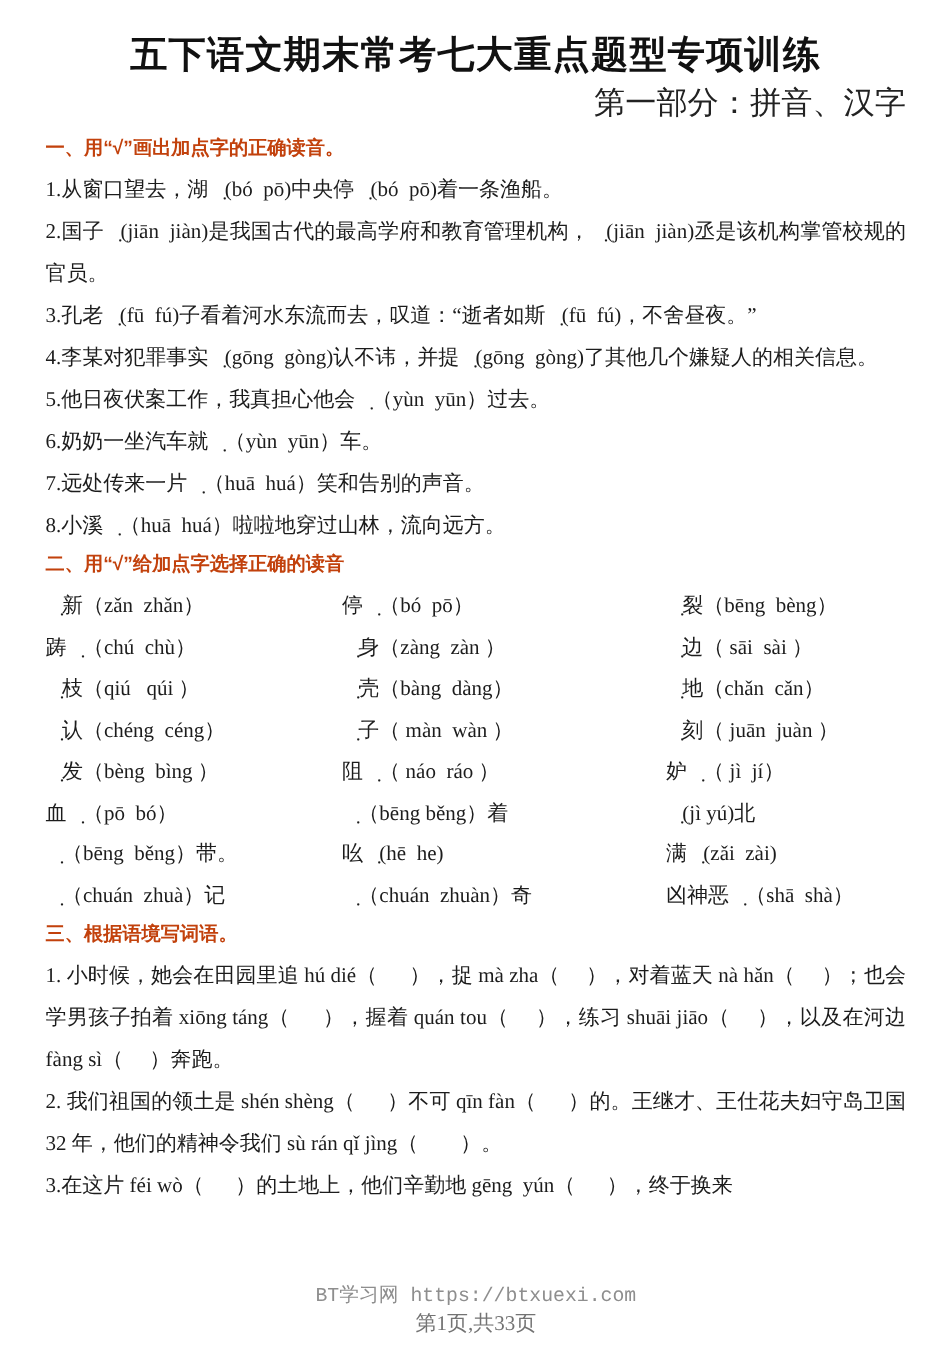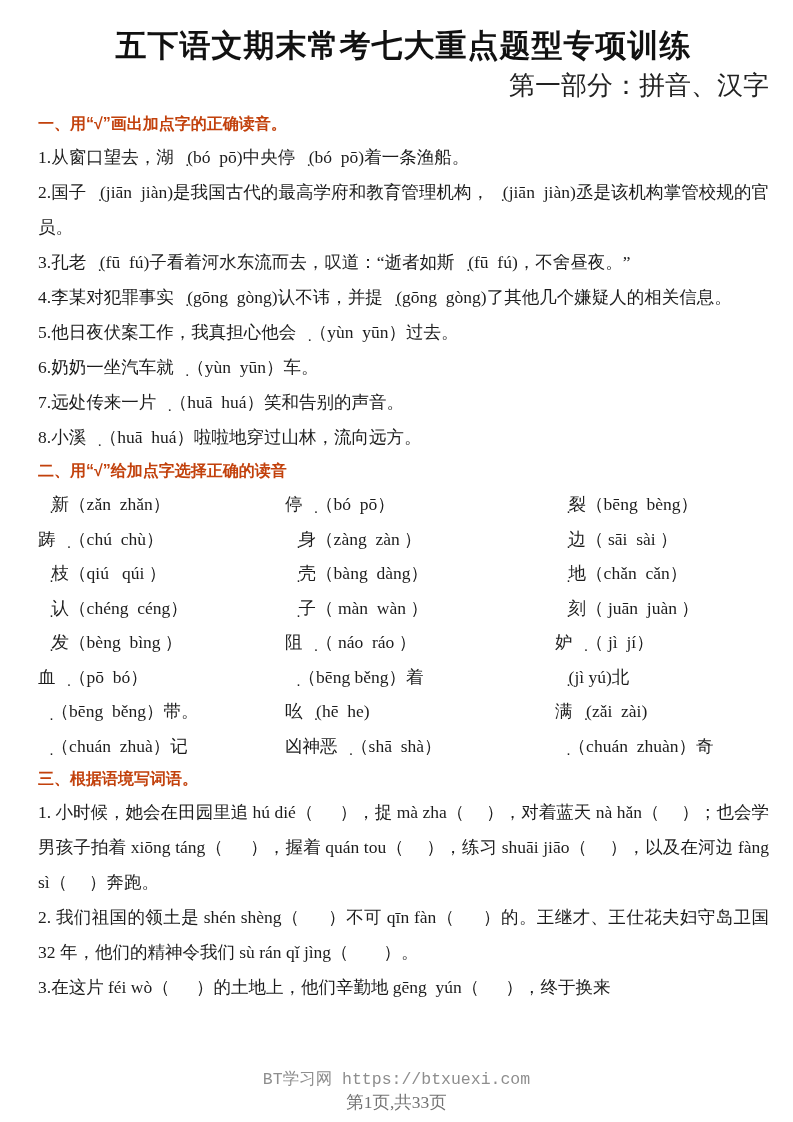--- a/index.html
+++ b/index.html
@@ -1,18 +1,18 @@
 <!DOCTYPE html>
 <html><head>
 <meta charset="utf-8">
 <style>
   html,body { margin:0; padding:0; background:#ffffff; }
   .page {
     width:793px; height:1122px; box-sizing:border-box;
-    padding:26px 24px 0 38px; position:relative;
+    padding:26px 38px 0 38px; position:relative;
     font-family:"Liberation Serif", serif; color:#1c1c1c;
     overflow:hidden; background:#ffffff;
   }
   [data-bind] { white-space:pre-wrap; }
   .doc-title {
     font-family:"Liberation Sans", sans-serif;
     font-weight:900; font-size:31px; line-height:40px;
     text-align:center; margin:0 0 2px 0; letter-spacing:1px; color:#111;
   }
   .doc-subtitle {
@@ -83,22 +83,22 @@
       <span class="word-cell" data-bind="section2.rows.4.2">迸̣发（bèng  bìng ）</span>
       <span class="word-cell" data-bind="section2.rows.5.0">阻挠̣（ náo  ráo ）</span>
       <span class="word-cell" data-bind="section2.rows.5.1">妒忌̣（ jì  jí）</span>
       <span class="word-cell" data-bind="section2.rows.5.2">血泊̣（pō  bó）</span>
       <span class="word-cell" data-bind="section2.rows.6.0">绷̣（bēng běng）着</span>
       <span class="word-cell" data-bind="section2.rows.6.1">蓟̣(jì yú)北</span>
       <span class="word-cell" data-bind="section2.rows.6.2">绷̣（bēng  běng）带。</span>
       <span class="word-cell" data-bind="section2.rows.7.0">吆喝̣(hē  he)</span>
       <span class="word-cell" data-bind="section2.rows.7.2">满载̣(zǎi  zài)</span>
       <span class="word-cell" data-bind="section2.rows.7.1">传̣（chuán  zhuà）记</span>
+      <span class="word-cell" data-bind="section2.rows.8.2">传̣（chuán  zhuàn）奇</span>
       <span class="word-cell" data-bind="section2.rows.8.1">凶神恶煞̣（shā  shà）</span>
-      <span class="word-cell" data-bind="section2.rows.8.2">传̣（chuán  zhuàn）奇</span>
     </div>
   </div>
 
   <div class="sec3">
     <div class="sec-heading" data-bind="section3.heading">三、根据语境写词语。</div>
     <p class="q-item" data-bind="section3.items.0">1. 小时候，她会在田园里追 hú dié（      ），捉 mà zha（     ），对着蓝天 nà hǎn（     ）；也会学男孩子拍着 xiōng táng（      ），握着 quán tou（     ），练习 shuāi jiāo（     ），以及在河边 fàng sì（     ）奔跑。</p>
     <p class="q-item" data-bind="section3.items.1">2. 我们祖国的领土是 shén shèng（      ）不可 qīn fàn（      ）的。王继才、王仕花夫妇守岛卫国 32 年，他们的精神令我们 sù rán qǐ jìng（        ）。</p>
     <p class="q-item" data-bind="section3.items.2">3.在这片 féi wò（      ）的土地上，他们辛勤地 gēng  yún（      ），终于换来</p>
   </div>
 

